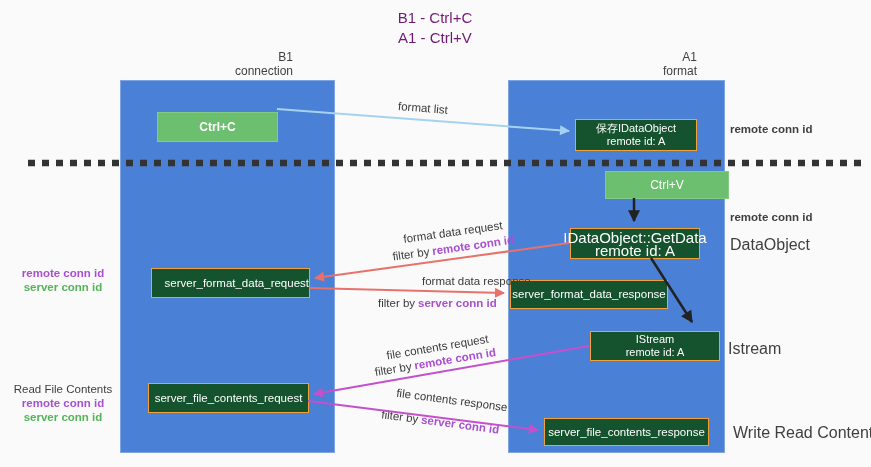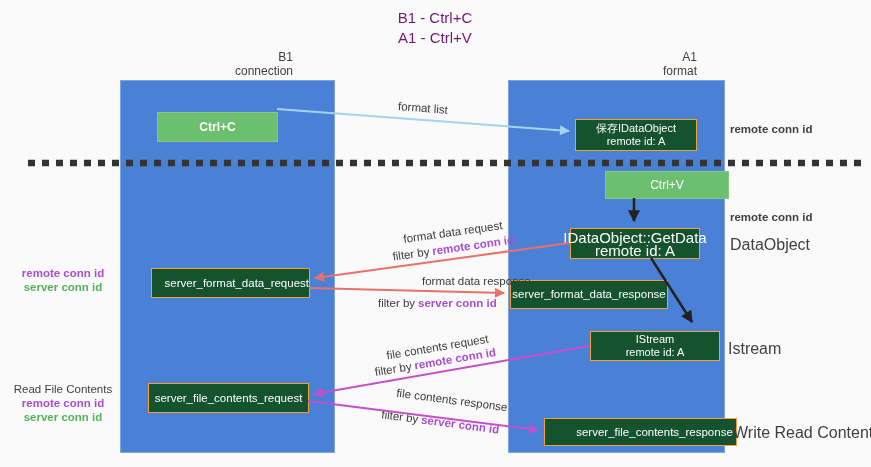--- a/index.html
+++ b/index.html
@@ -106,21 +106,21 @@
 
   <div class="node orange" style="left:590px;top:331px;width:128px;height:28px;font-size:11px;">
     <span>IStream</span>
     <span>remote id: A</span>
   </div>
 
   <div class="node orange" style="left:148px;top:383px;width:159px;height:28px;">
     <span>server_file_contents_request</span>
   </div>
 
-  <div class="node orange" style="left:544px;top:418px;width:163px;height:26px;padding-left:28px;">
+  <div class="node orange" style="left:544px;top:418px;width:163px;height:26px;">
     <span>server_file_contents_response</span>
   </div>
 
   <div class="msg-label tilt-dn5" style="left:398px;top:102px;">
     <span>format list</span>
   </div>
 
   <div class="msg-label tilt-up8" style="left:403px;top:226px;">
     <span>format data request</span>
   </div>

